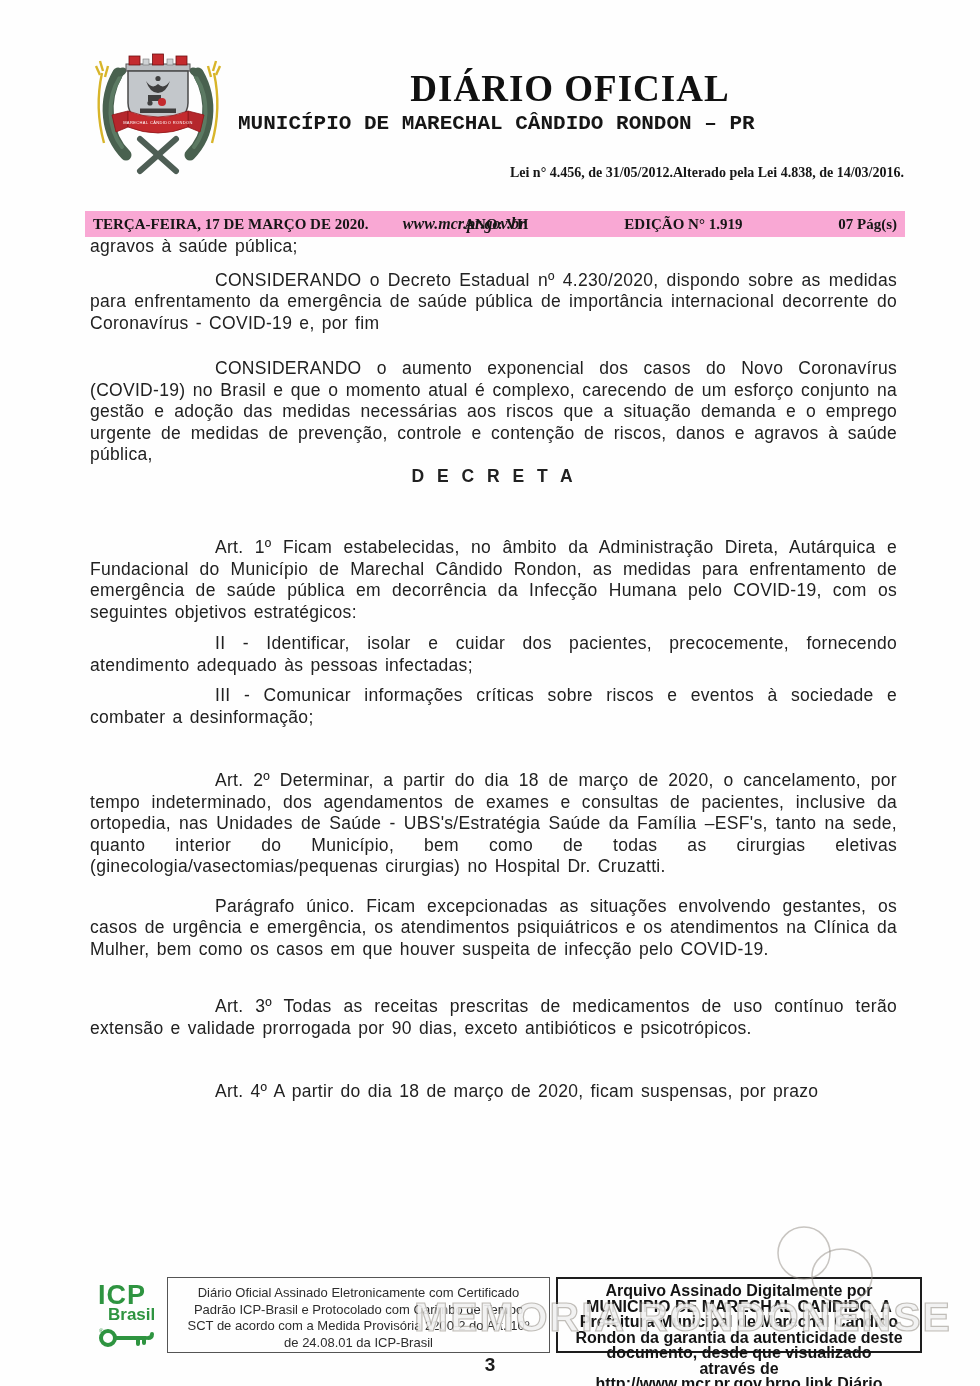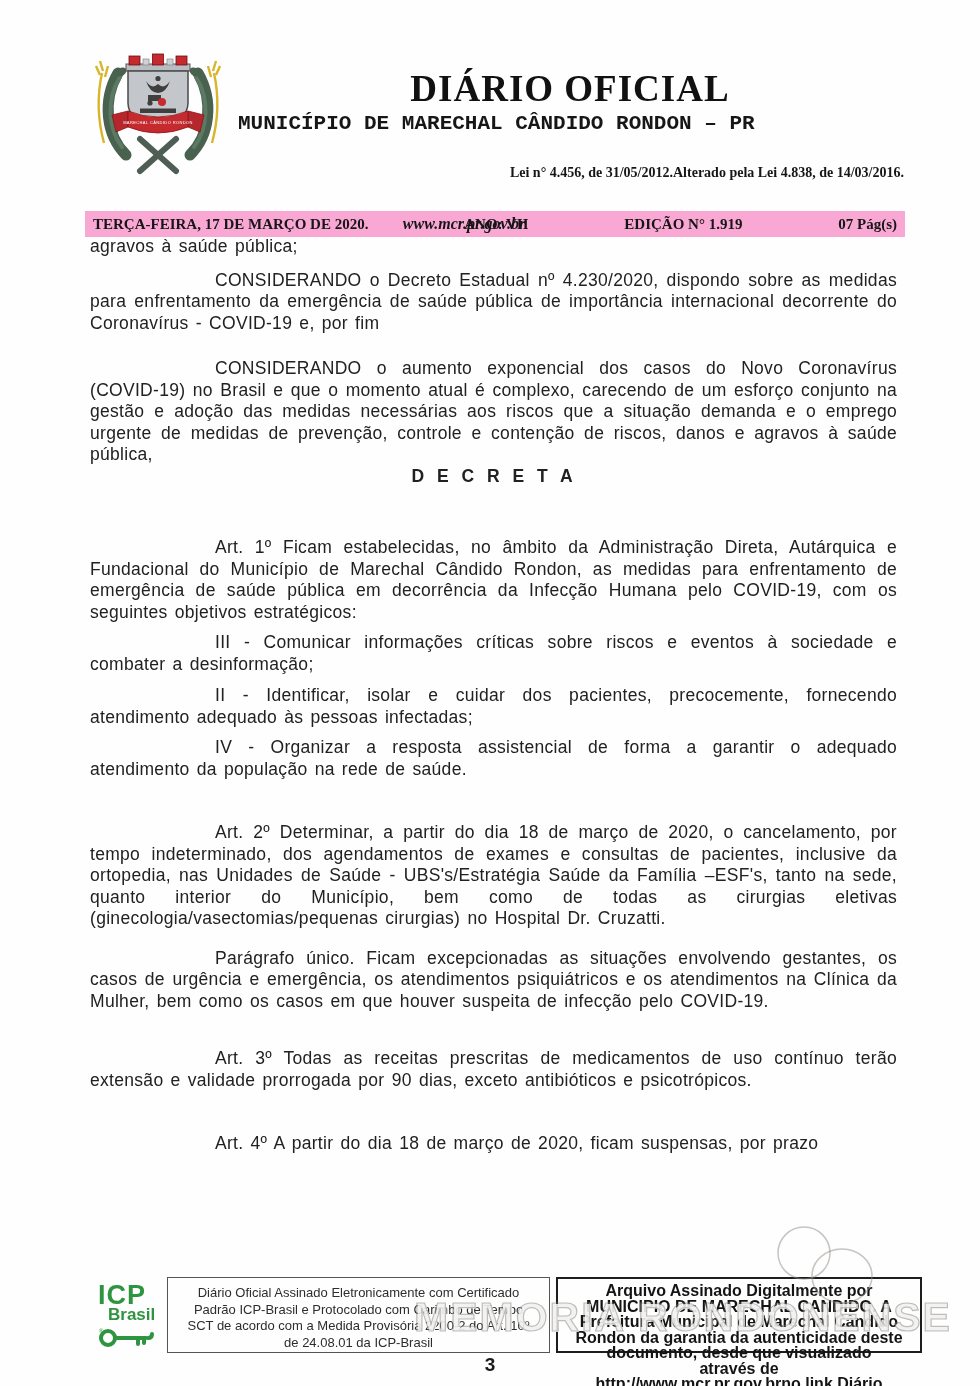--- a/index.html
+++ b/index.html
@@ -166,23 +166,22 @@
   </div>
 
   <div class="website">www.mcr.pr.gov.br</div>
 
   <main class="decree-body">
     <p class="cont" style="margin-top:0">agravos à saúde pública;</p>
     <p style="margin-top:12px">CONSIDERANDO o Decreto Estadual nº 4.230/2020, dispondo sobre as medidas para enfrentamento da emergência de saúde pública de importância internacional decorrente do Coronavírus - COVID-19 e, por fim</p>
     <p style="margin-top:24px">CONSIDERANDO o aumento exponencial dos casos do Novo Coronavírus (COVID-19) no Brasil e que o momento atual é complexo, carecendo de um esforço conjunto na gestão e adoção das medidas necessárias aos riscos que a situação demanda e o emprego urgente de medidas de prevenção, controle e contenção de riscos, danos e agravos à saúde pública,</p>
     <p class="heading" style="">D E C R E T A</p>
     <p style="margin-top:50px">Art. 1º Ficam estabelecidas, no âmbito da Administração Direta, Autárquica e Fundacional do Município de Marechal Cândido Rondon, as medidas para enfrentamento de emergência de saúde pública em decorrência da Infecção Humana pelo COVID-19, com os seguintes objetivos estratégicos:</p>
+    <p style="margin-top:10px">II - Identificar, isolar e cuidar dos pacientes, precocemente, fornecendo atendimento adequado às pessoas infectadas;</p>
     <p style="margin-top:9px">III - Comunicar informações críticas sobre riscos e eventos à sociedade e combater a desinformação;</p>
-    <p style="margin-top:10px">II - Identificar, isolar e cuidar dos pacientes, precocemente, fornecendo atendimento adequado às pessoas infectadas;</p>
-    <p style="margin-top:9px">IV - Organizar a resposta assistencial de forma a garantir o adequado atendimento da população na rede de saúde.</p>
     <p style="margin-top:42px">Art. 2º Determinar, a partir do dia 18 de março de 2020, o cancelamento, por tempo indeterminado, dos agendamentos de exames e consultas de pacientes, inclusive da ortopedia, nas Unidades de Saúde - UBS's/Estratégia Saúde da Família –ESF's, tanto na sede, quanto interior do Município, bem como de todas as cirurgias eletivas (ginecologia/vasectomias/pequenas cirurgias) no Hospital Dr. Cruzatti.</p>
     <p style="margin-top:18px">Parágrafo único. Ficam excepcionadas as situações envolvendo gestantes, os casos de urgência e emergência, os atendimentos psiquiátricos e os atendimentos na Clínica da Mulher, bem como os casos em que houver suspeita de infecção pelo COVID-19.</p>
     <p style="margin-top:36px">Art. 3º Todas as receitas prescritas de medicamentos de uso contínuo terão extensão e validade prorrogada por 90 dias, exceto antibióticos e psicotrópicos.</p>
     <p style="margin-top:42px">Art. 4º A partir do dia 18 de março de 2020, ficam suspensas, por prazo</p>
   </main>
 
   <div class="icp-logo">
     <div class="icp-t">ICP</div>
     <div class="icp-b">Brasil</div>
     <svg width="56" height="24" viewBox="0 0 56 24">

